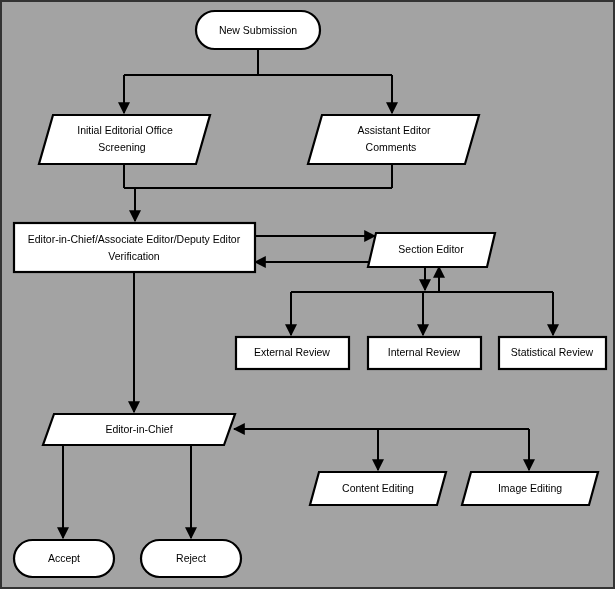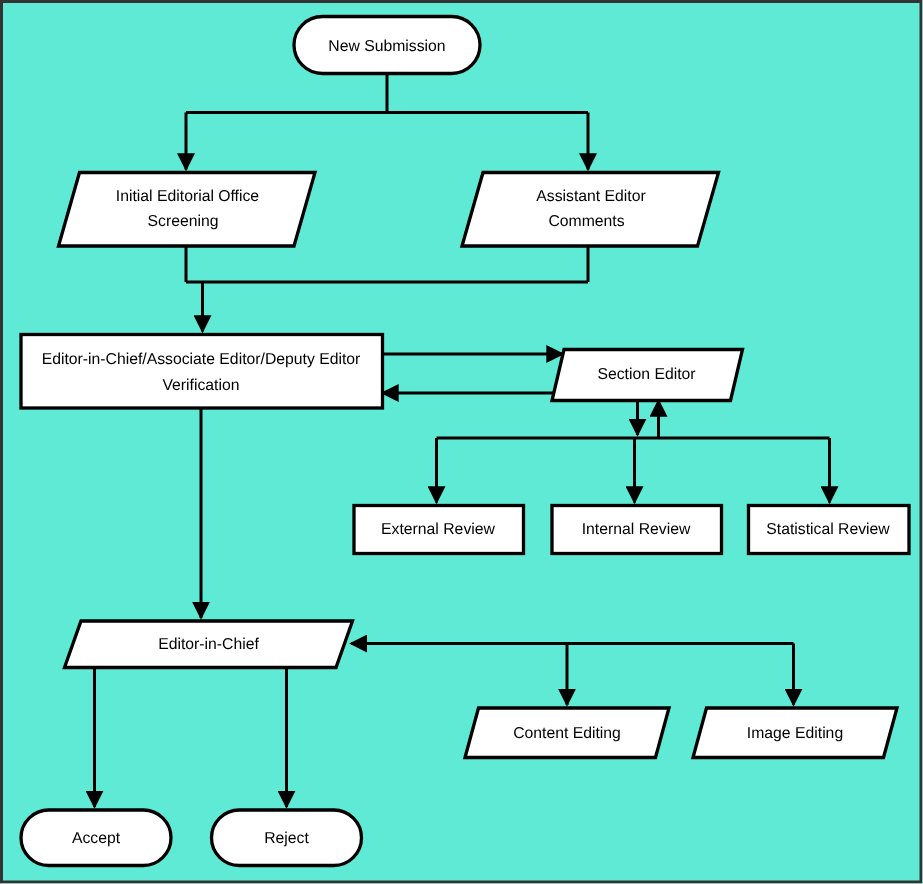--- a/index.html
+++ b/index.html
@@ -7,21 +7,21 @@
     padding: 0;
     background: #ffffff;
   }
   body {
     font-family: "Liberation Sans", sans-serif;
   }
   #canvas-frame {
     position: relative;
     width: 615px;
     height: 589px;
-    background: #5eead4;
+    background: #a3a3a3;
     box-sizing: border-box;
     border: 2px solid #333333;
     overflow: hidden;
   }
   svg#flow {
     display: block;
     width: 615px;
     height: 589px;
   }
   .shape-stroke {

